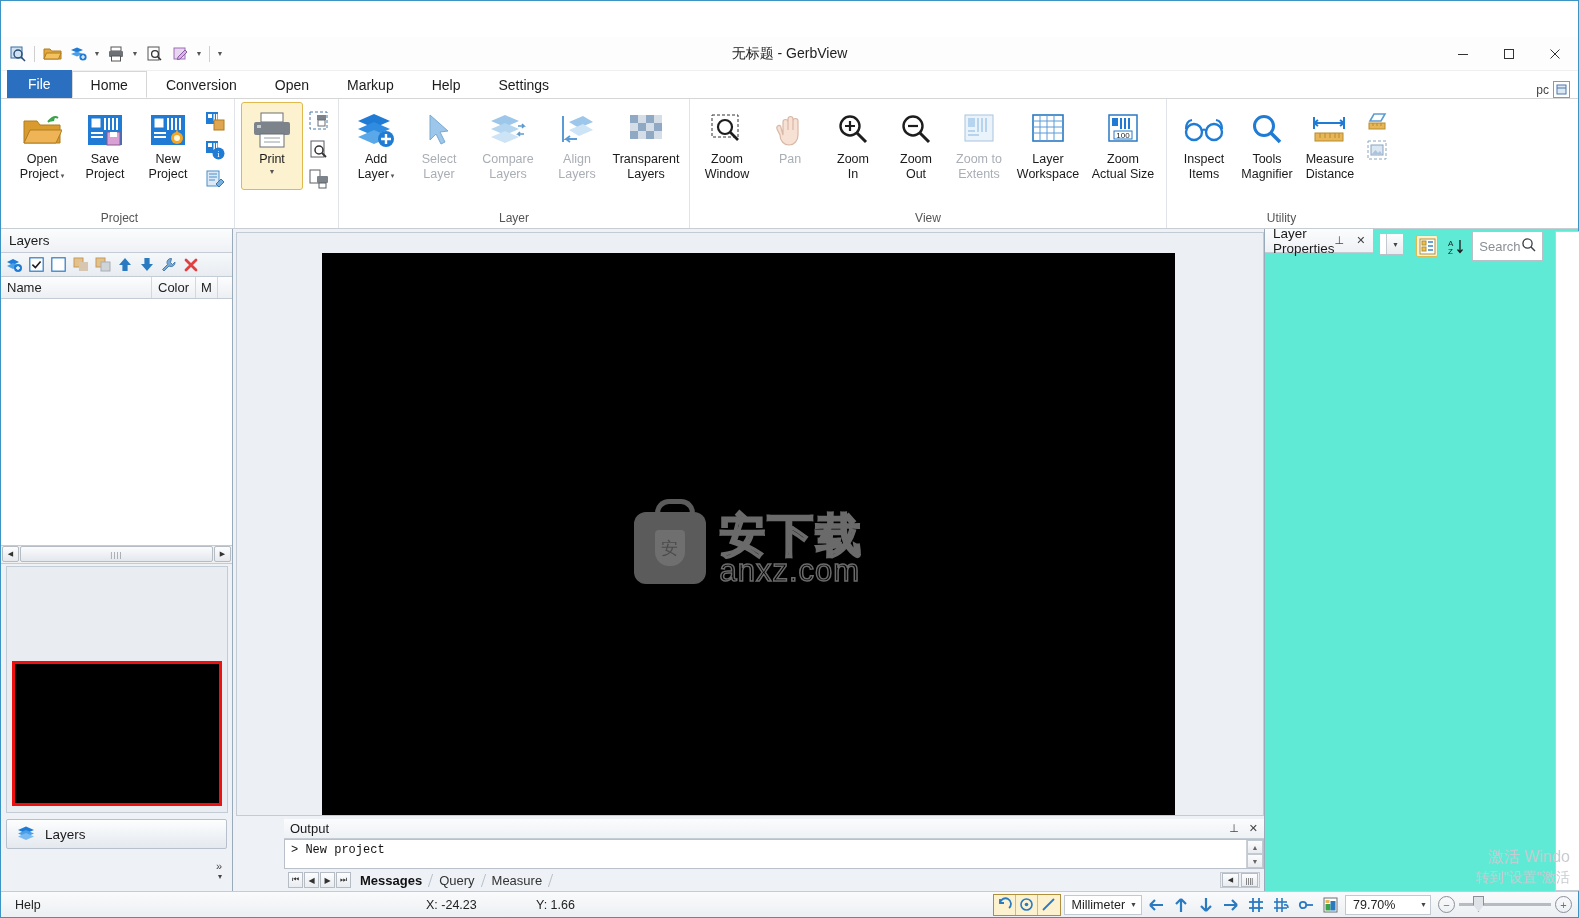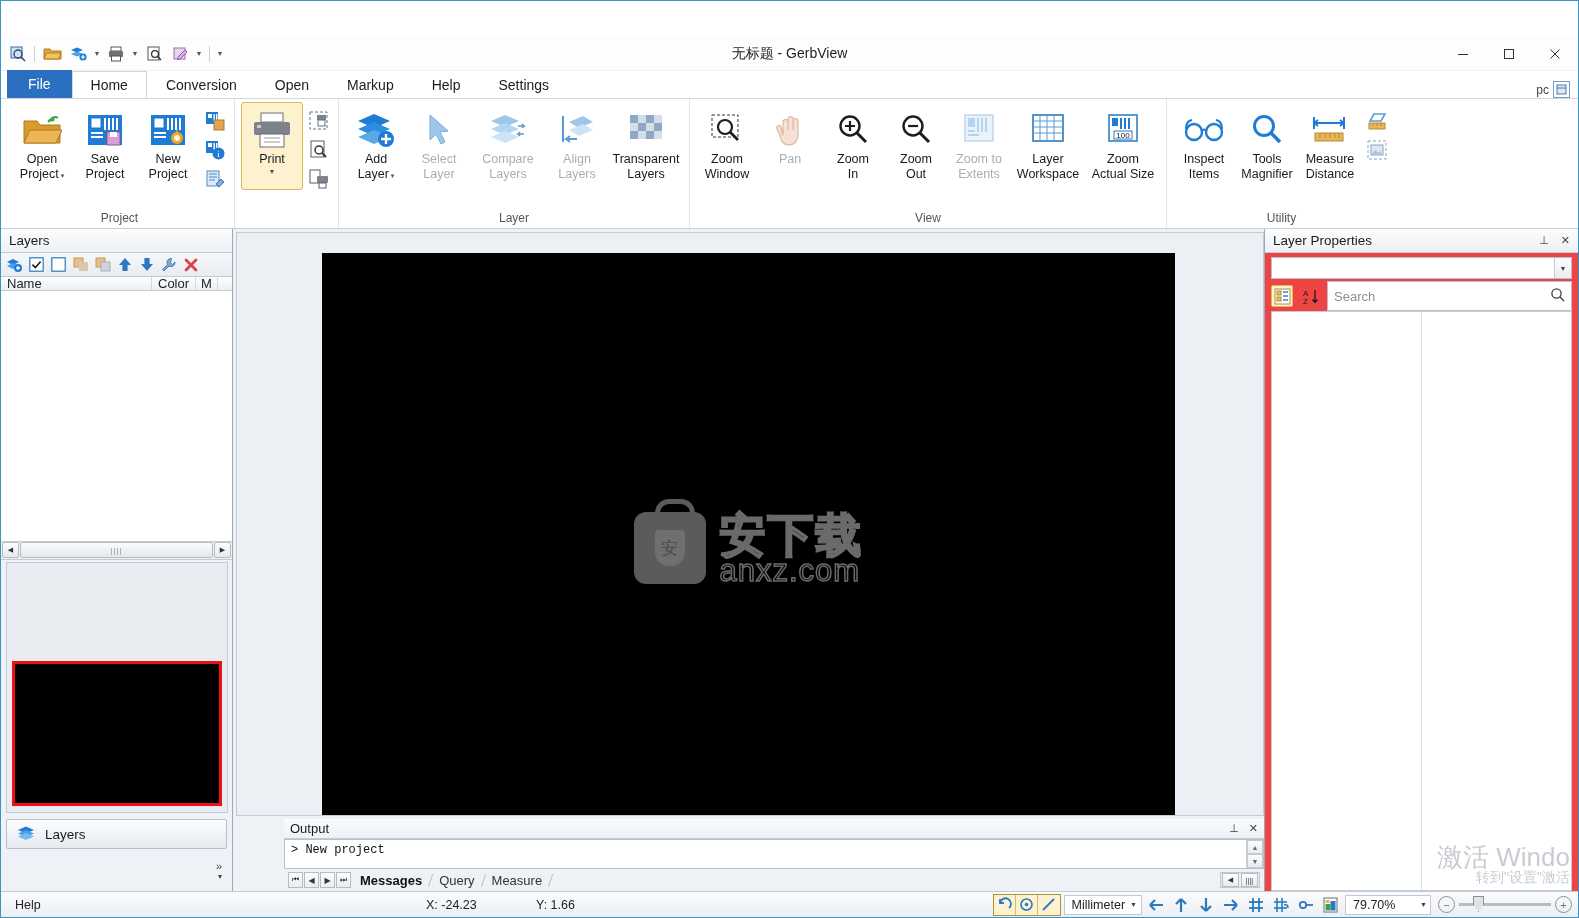--- a/index.html
+++ b/index.html
@@ -149,21 +149,21 @@
     border-bottom: 1px solid #c3cbd4;
   }
   .layer-toolbar {
     height: 24px; display: flex; align-items: center; gap: 5px;
     padding: 0 5px;
     background: linear-gradient(#f6f8fa,#e8ecf1);
     border-bottom: 1px solid #c3cbd4;
   }
   .lt-ico { width: 17px; height: 17px; display: flex; align-items: center; justify-content: center; }
   .grid-head {
-    height: 14px; display: flex; align-items: stretch;
+    height: 22px; display: flex; align-items: stretch;
     background: linear-gradient(#fdfdfe,#eceff3);
     border-bottom: 1px solid #c3cbd4;
     font-size: 13px;
   }
   .gh-cell {
     display: flex; align-items: center; padding: 0 6px;
     border-right: 1px solid #d3d8de; color: #222;
   }
   .gh-name { flex: 1; }
   .gh-color { width: 44px; }
@@ -331,22 +331,22 @@
     width: 17px; height: 14px;
     display: flex; align-items: center; justify-content: center;
     font-size: 7px; color: #333;
     background: linear-gradient(#fcfdfe,#e9ecf0);
     border: 1px solid #b6bcc4; margin: 0 1px;
   }
 
   
   .rightpane {
     width: 314px; min-width: 314px;
-    display: flex; flex-direction: column;
-    background: #ef4444;
+    display: flex; flex-direction: row;
+    background: #5eead4;
     border-left: 1px solid #9ab;
   }
   .rp-title {
     height: 24px; display: flex; align-items: center;
     padding: 0 8px; font-size: 13.5px;
     background: linear-gradient(#fbfcfd,#eef1f5);
     border-bottom: 1px solid #c3cbd4;
   }
   .rp-ctrls { margin-left: auto; display: flex; gap: 12px; font-size: 11px; color: #444; }
   .rp-combo {
@@ -434,21 +434,21 @@
   .sb-knob {
     position: absolute; left: 14px; top: -7px;
     width: 11px; height: 16px; background: #dfe3e8;
     border: 1px solid #8a9099;
     clip-path: polygon(0 0, 100% 0, 100% 55%, 50% 100%, 0 55%);
   }
   .activate-wm {
     position: absolute; right: 8px; bottom: 32px;
     text-align: right; color: #c8ccd2; pointer-events: none;
   }
-  .aw1 { font-size: 26px; line-height: 24px; text-align: right; }
+  .aw1 { font-size: 16px; line-height: 24px; text-align: right; }
   .aw2 { font-size: 14px; line-height: 16px; }
   .svgico { display: block; }
 </style>
 </head>
 <body>
 
 <div id="app">
 
   <div class="titlebar">
     <div class="qat">

